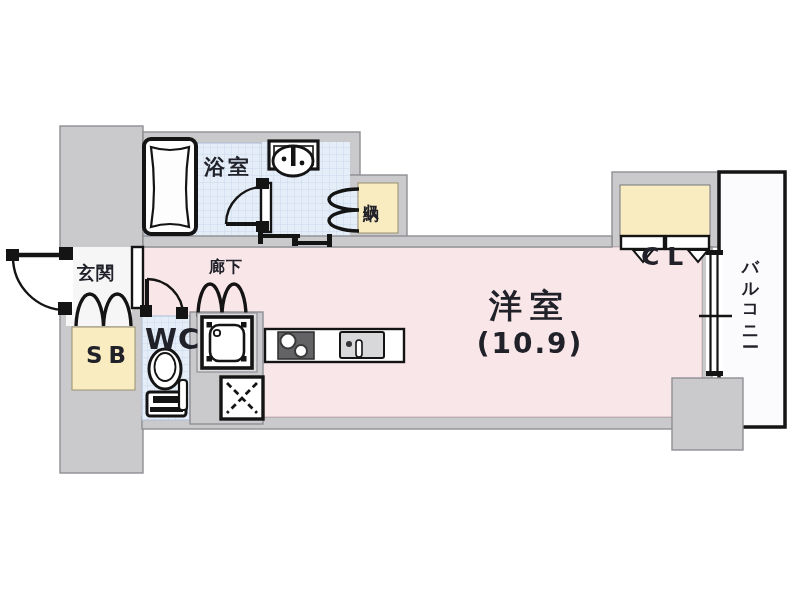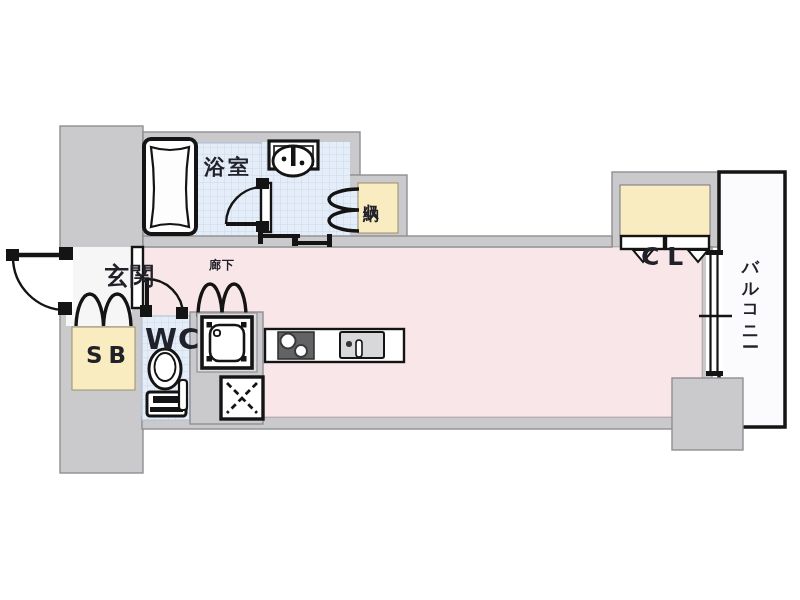--- a/index.html
+++ b/index.html
@@ -156,19 +156,21 @@
     <rect x="706" y="371" width="17" height="5" fill="#141414"></rect>
     <path d="M710.5,253 V373 M717.5,253 V373" stroke="#141414" stroke-width="2.2" fill="none"></path>
     <path d="M699,316 H732" stroke="#141414" stroke-width="2.4"></path>
   </g>
 
   <rect class="wall" x="672" y="378" width="71" height="72"></rect>
 </svg>
 
   <div class="lbl" style="left:204px;top:157px;font-size:21px;letter-spacing:3px;">浴室</div>
   <div class="lbl vert" style="left:363px;top:191px;font-size:16px;letter-spacing:2px;">収納</div>
-  <div class="lbl" style="left:77px;top:264px;font-size:24px;letter-spacing:1px;margin-left:28px;">玄関</div>
-  <div class="lbl" style="left:209px;top:259px;font-size:12px;letter-spacing:1px;">廊下</div>
+  <div class="lbl" style="left:77px;top:264px;font-size:18px;letter-spacing:1px;">玄関</div>
+  <div class="lbl" style="left:209px;top:259px;font-size:16px;letter-spacing:1px;">廊下</div>
   <div class="lbl" style="left:145px;top:325px;font-size:29px;letter-spacing:1px;">WC</div>
   <div class="lbl" style="left:86px;top:344px;font-size:23px;letter-spacing:6px;">SB</div>
   <div class="lbl" style="left:641px;top:196px;font-size:25px;letter-spacing:8px;margin-top:48px;">CL</div>
+  <div class="lbl" style="left:470px;top:289px;width:120px;text-align:center;font-size:33px;letter-spacing:8px;">洋室</div>
+  <div class="lbl" style="left:455px;top:330px;width:150px;text-align:center;font-size:28px;letter-spacing:2px;">(10.9)</div>
   <div class="lbl vert" style="left:742px;top:248px;font-size:17px;letter-spacing:3px;">バルコニー</div>
 </div>
 
 </body></html>

